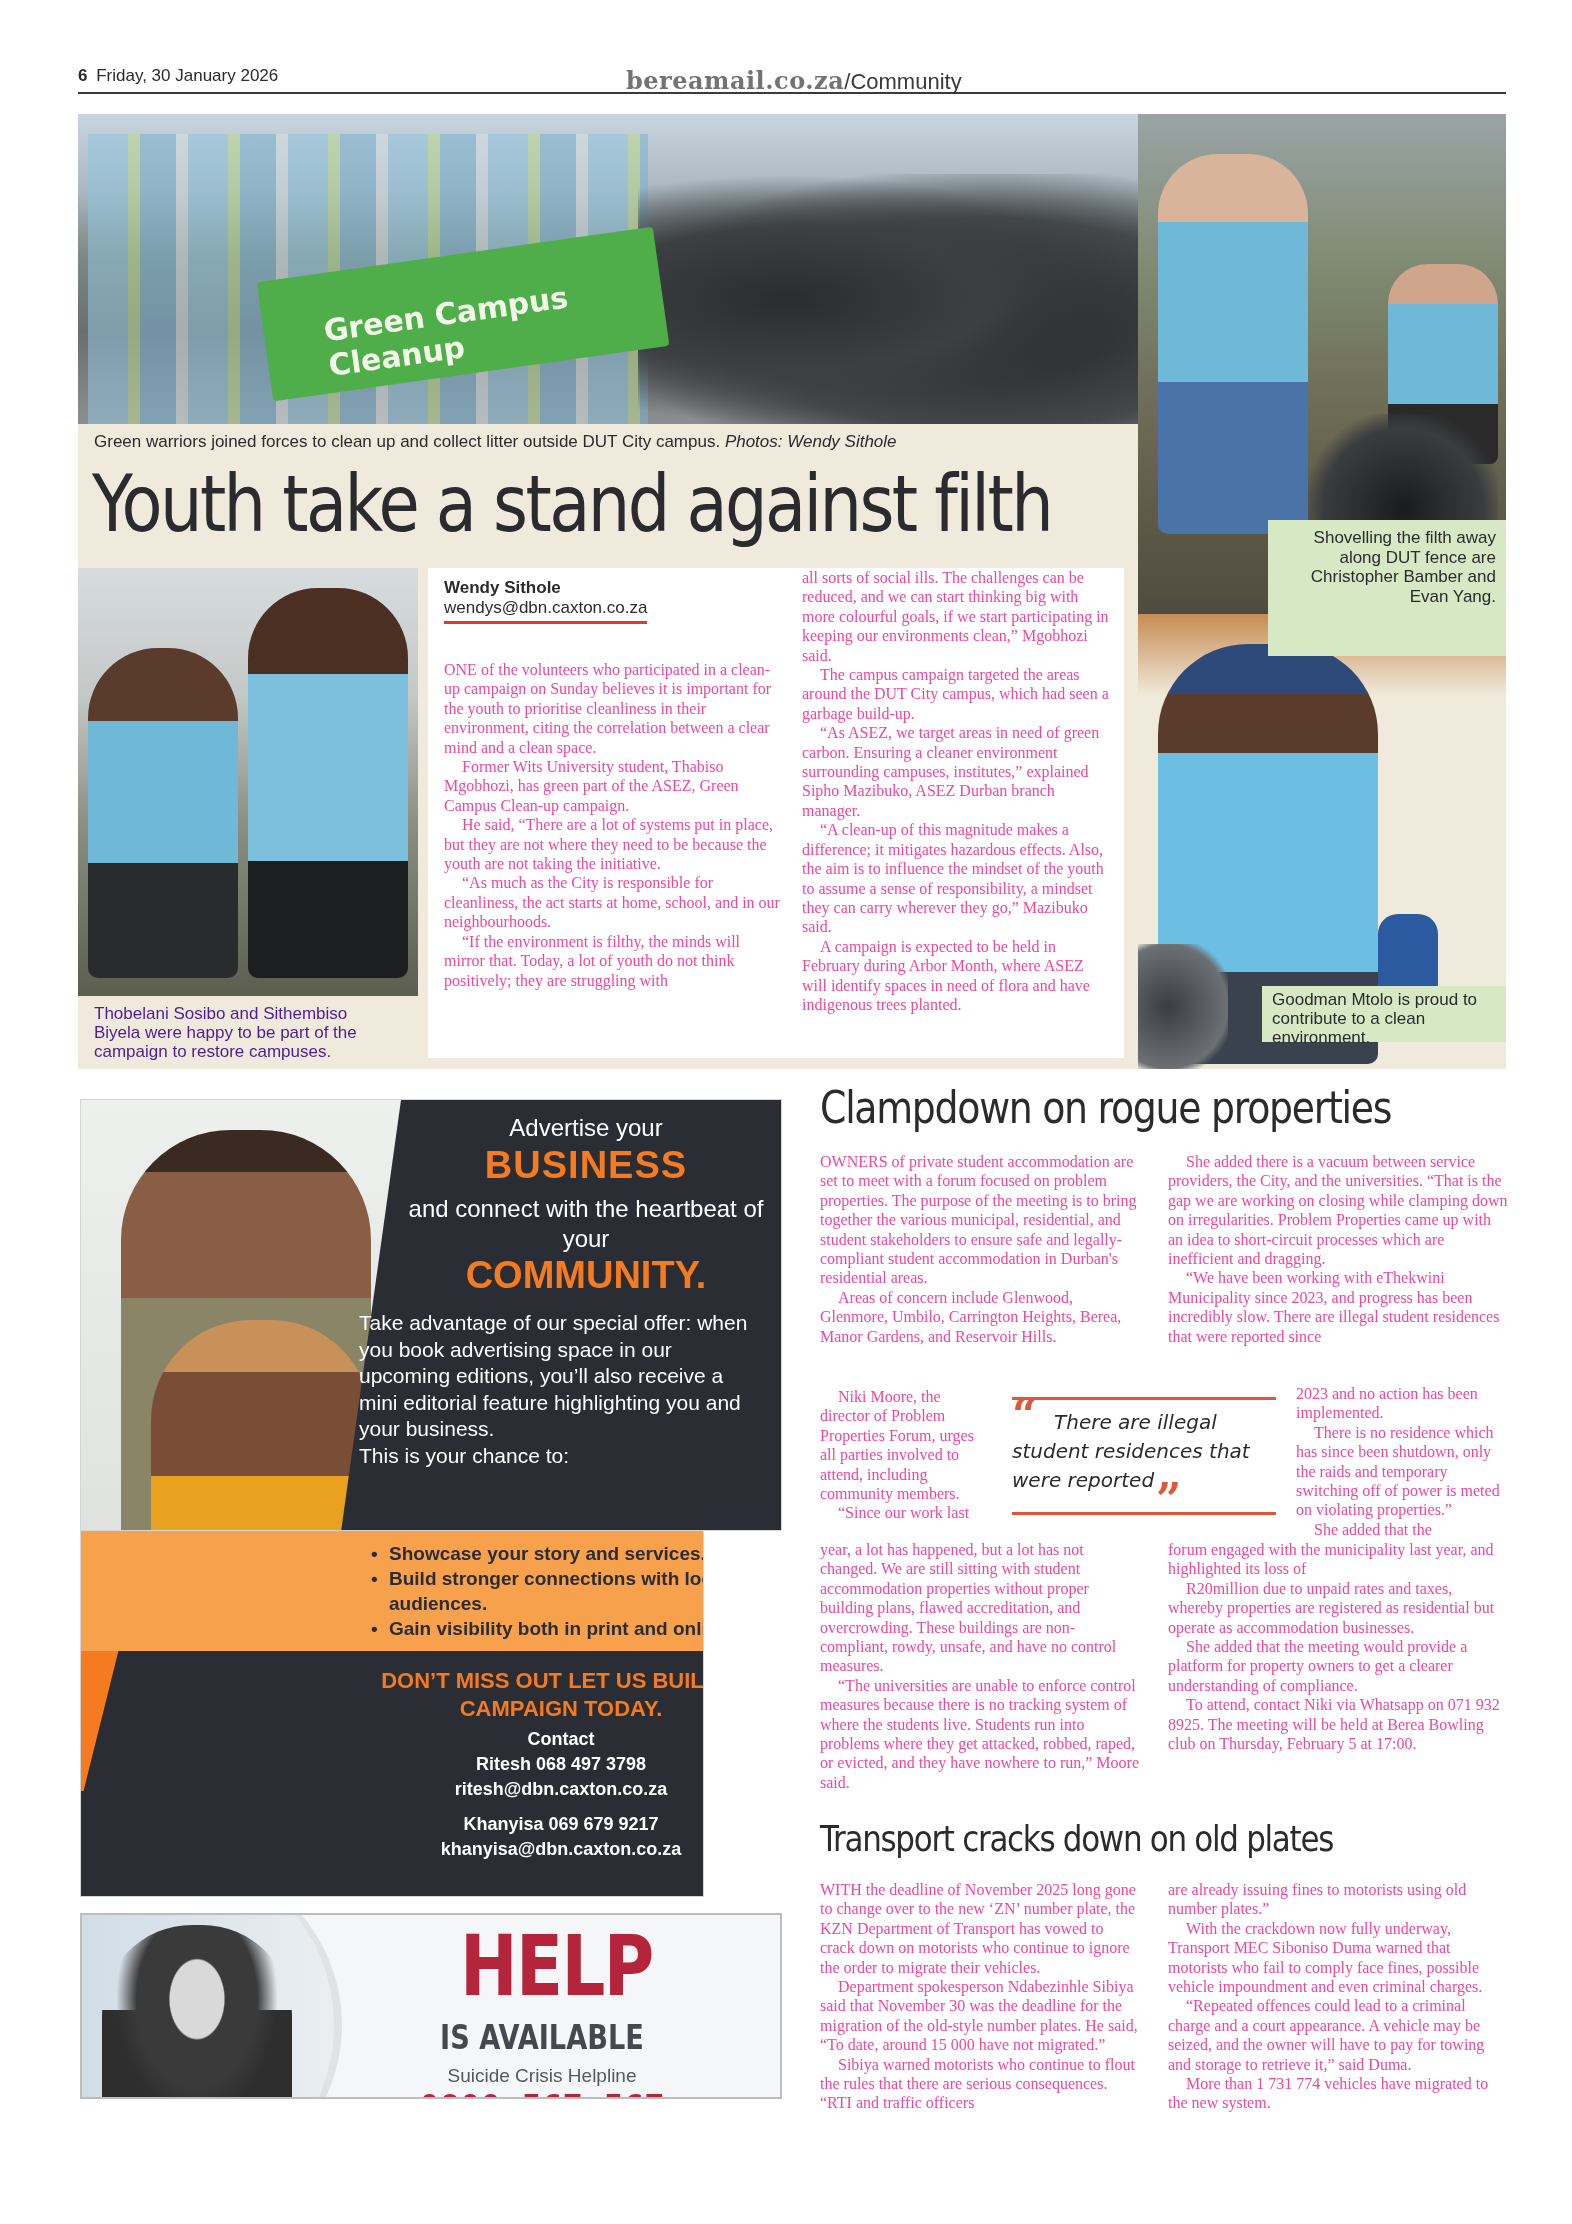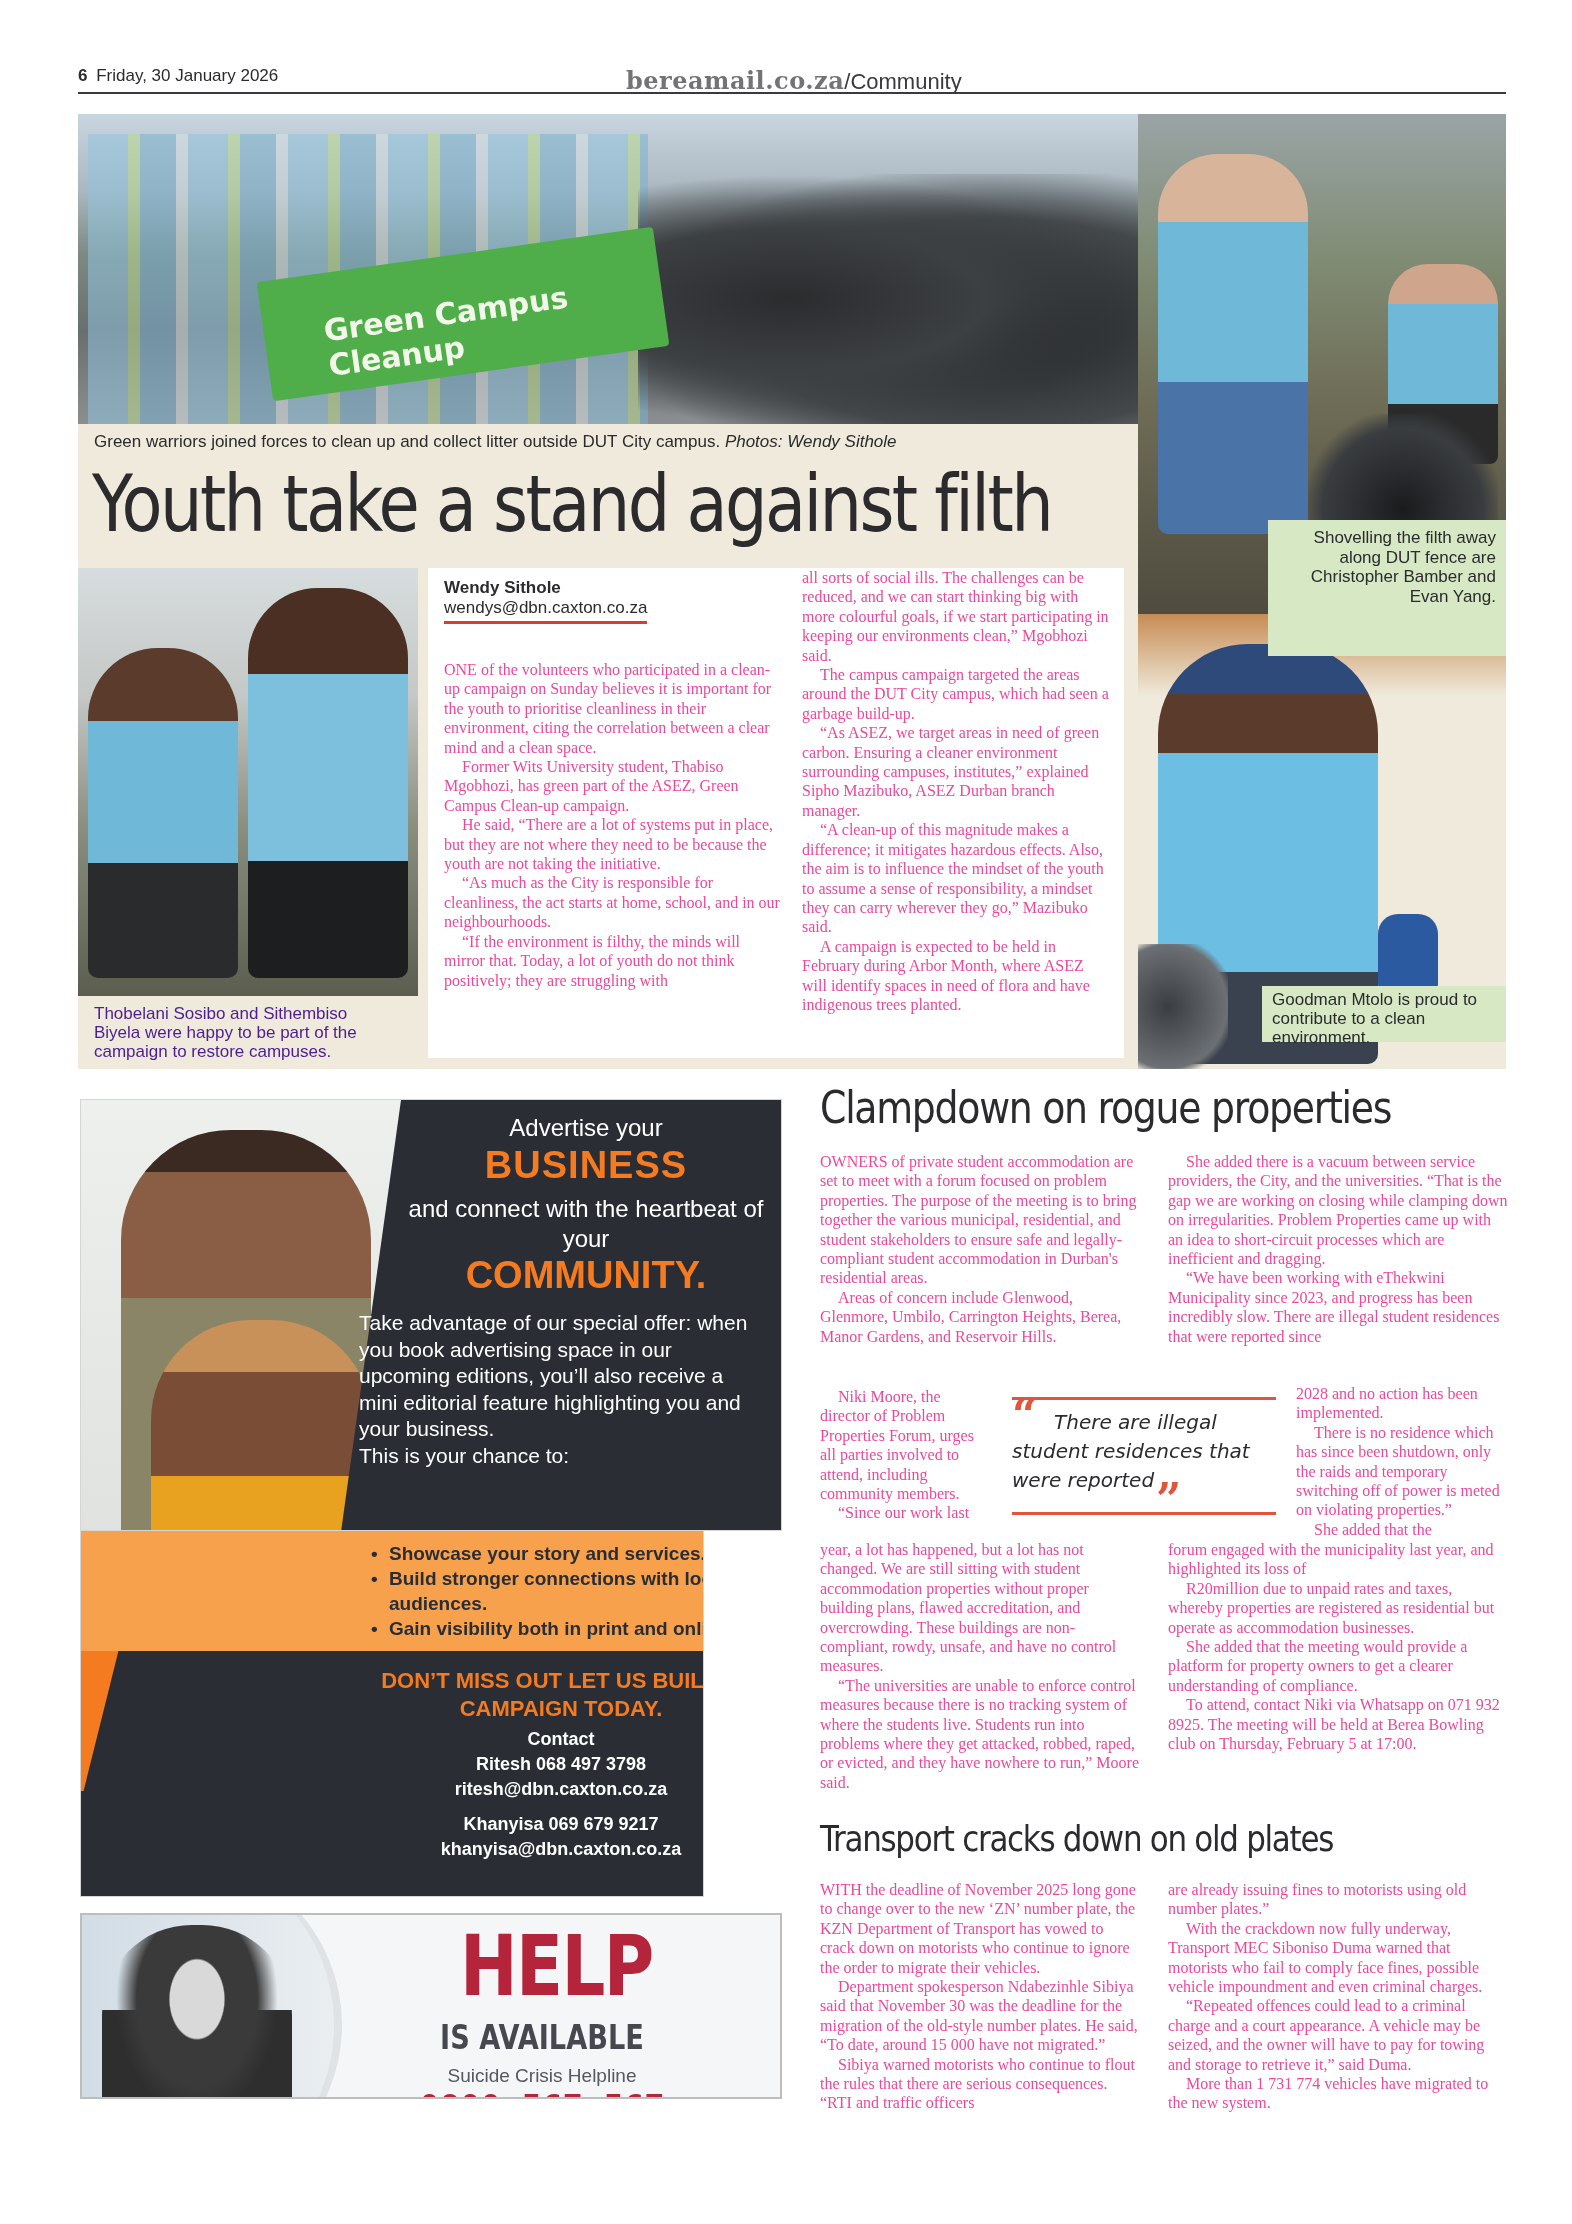--- a/index.html
+++ b/index.html
@@ -247,21 +247,21 @@
   <span class="q-open">“</span>
   <div class="q-text">There are illegal student residences that were reported</div>
   <span class="q-close">”</span>
 </div>
 
 <div class="clamp-col2 body-text">
   <p class="ind">She added there is a vacuum between service providers, the City, and the universities. “That is the gap we are working on closing while clamping down on irregularities. Problem Properties came up with an idea to short-circuit processes which are inefficient and dragging.</p>
   <p class="ind">“We have been working with eThekwini Municipality since 2023, and progress has been incredibly slow. There are illegal student residences that were reported since</p>
 </div>
 <div class="clamp-col2b body-text" style="top:1384px;">
-  <p>2028 and no action has been implemented.</p>
+  <p>2023 and no action has been implemented.</p>
   <p class="ind">There is no residence which has since been shutdown, only the raids and temporary switching off of power is meted on violating properties.”</p>
   <p class="ind">She added that the</p>
 </div>
 <div class="clamp-col2c body-text">
   <p>forum engaged with the municipality last year, and highlighted its loss of</p>
   <p class="ind">R20million due to unpaid rates and taxes, whereby properties are registered as residential but operate as accommodation businesses.</p>
   <p class="ind">She added that the meeting would provide a platform for property owners to get a clearer understanding of compliance.</p>
   <p class="ind">To attend, contact Niki via Whatsapp on 071 932 8925. The meeting will be held at Berea Bowling club on Thursday, February 5 at 17:00.</p>
 </div>
 

